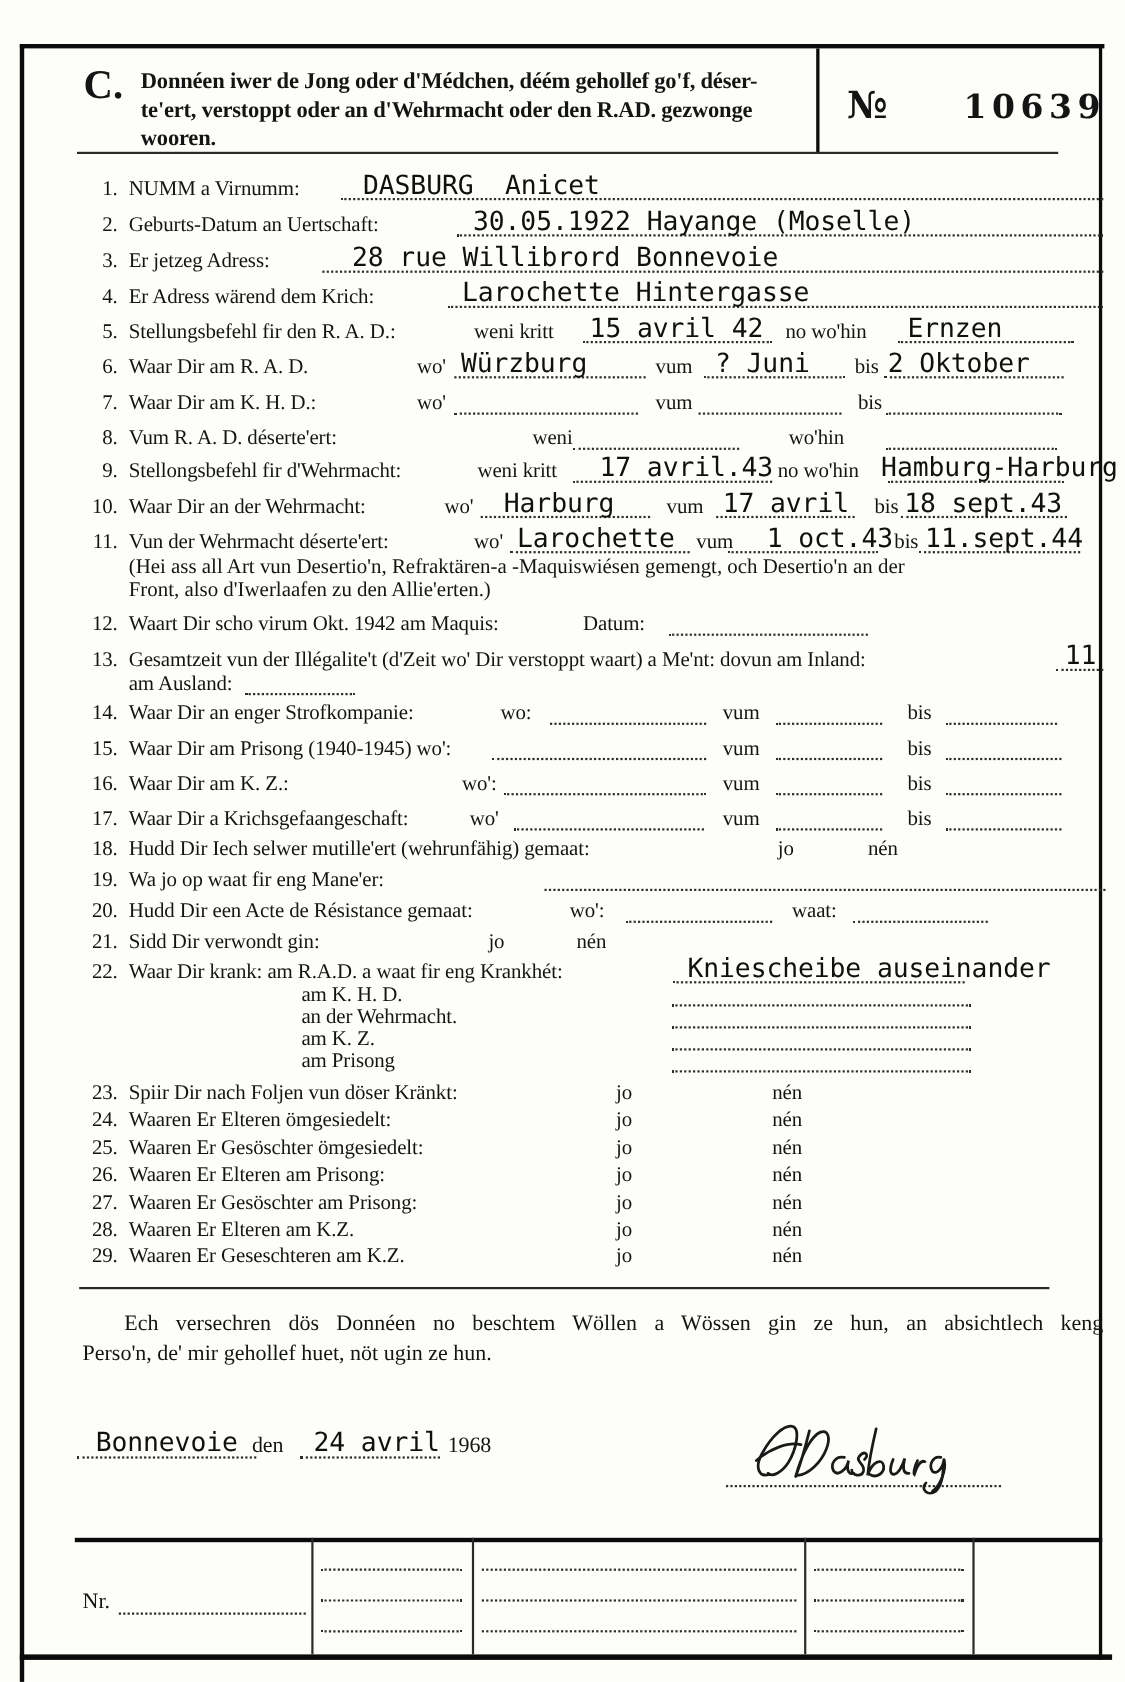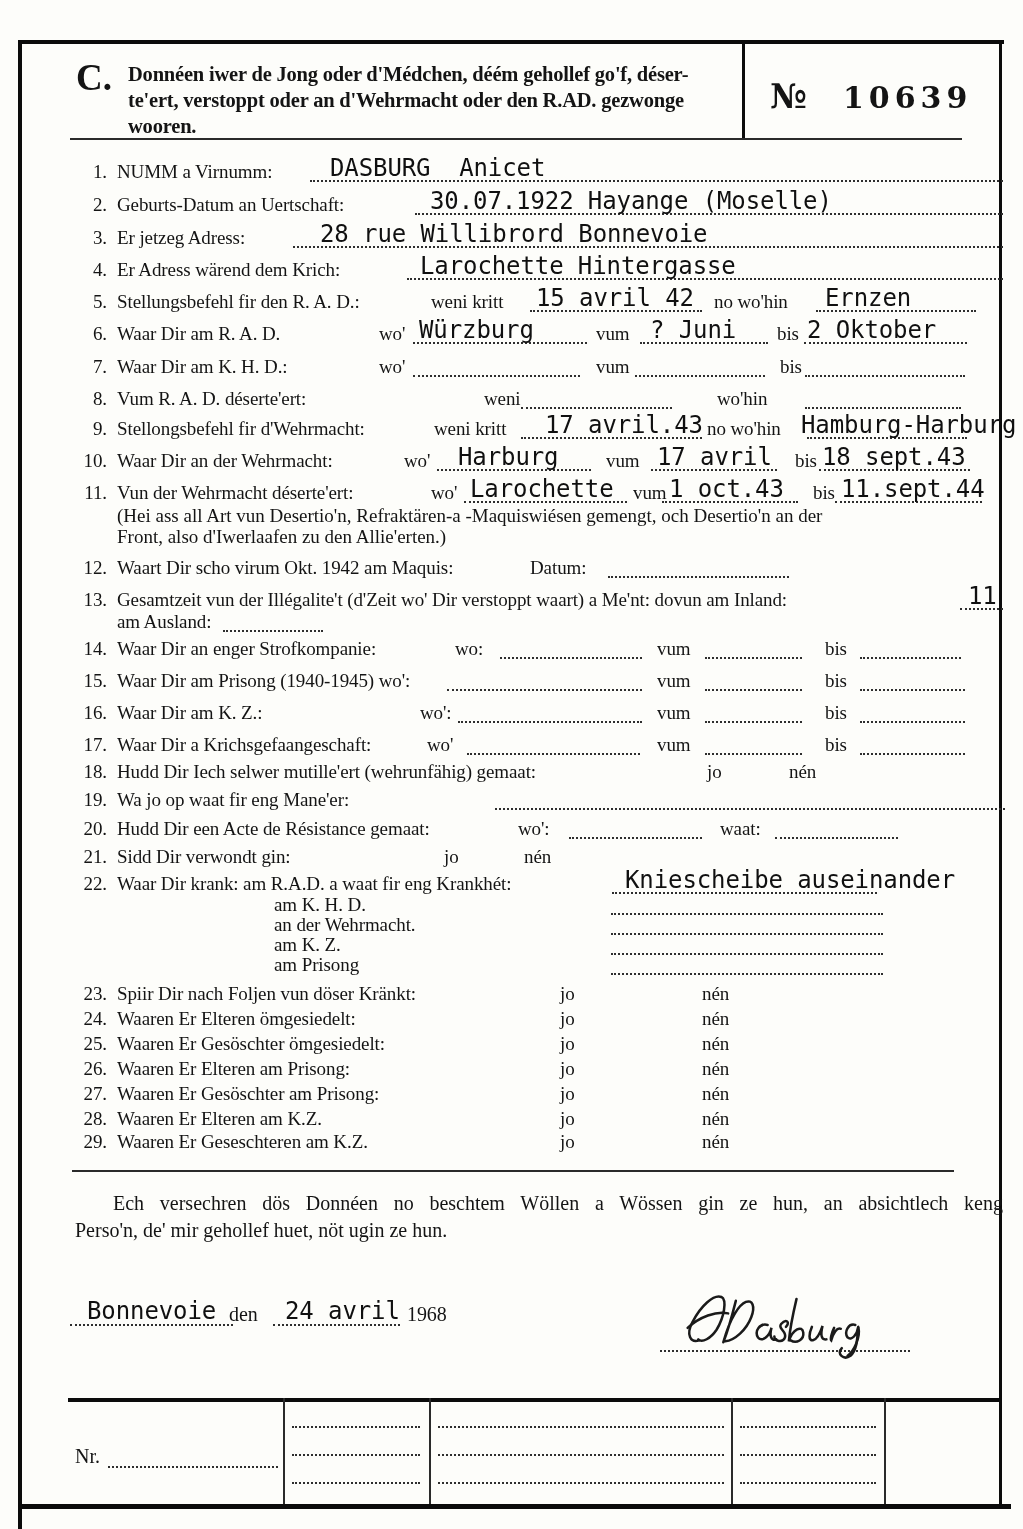--- a/index.html
+++ b/index.html
@@ -4,21 +4,21 @@
 <style>
   html,body{margin:0;padding:0;background:#ffffff;}
   .page{position:relative;width:1023px;height:1529px;background:#fdfdfa;overflow:hidden;color:#141414;}
   .bar{position:absolute;background:#0b0b0b;}
   .thin{position:absolute;background:#2a2a2a;}
   .dot{position:absolute;border-bottom:2px dotted #2e2e2e;height:0;}
   .hdr-letter{position:absolute;left:76px;top:56px;font:700 37px "Liberation Serif",serif;}
   .hdr-text{position:absolute;left:128px;top:61px;width:618px;font:700 20.5px/26px "Liberation Serif",serif;letter-spacing:-0.2px;}
   .hdr-text span{display:block;}
   .no-sign{position:absolute;left:770px;top:76px;font:700 34px "DejaVu Serif",serif;}
-  .no-value{position:absolute;left:843px;top:80px;font:700 30px "DejaVu Serif",serif;letter-spacing:5px;}
+  .no-value{position:absolute;left:876px;top:80px;font:700 30px "DejaVu Serif",serif;letter-spacing:5px;}
   .row{position:absolute;left:75px;width:930px;height:26px;font-family:"Liberation Serif",serif;font-size:19px;letter-spacing:-0.1px;}
   .num{position:absolute;left:0;bottom:3px;width:32px;text-align:right;white-space:nowrap;}
   .lbl{position:absolute;left:42px;bottom:3px;white-space:nowrap;}
   .w{position:absolute;bottom:3px;white-space:nowrap;}
   .fill{position:absolute;bottom:4px;border-bottom:2px dotted #2e2e2e;height:0;}
   .typed{position:absolute;bottom:6px;font-family:"DejaVu Sans Mono",monospace;font-size:24px;line-height:1;white-space:pre;color:#101010;}
   .note{position:absolute;left:117px;width:880px;font:19px/21px "Liberation Serif",serif;white-space:nowrap;}
   .decl{position:absolute;left:75px;top:1190px;width:928px;font:20px/27px "Liberation Serif",serif;}
   .decl-l1{text-align:justify;text-align-last:justify;text-indent:38px;}
   .sig-svg{position:absolute;left:678px;top:1284px;width:212px;height:78px;}
@@ -48,21 +48,21 @@
     <span class="num">1.</span>
     <span class="lbl">NUMM a Virnumm:</span>
     <span class="fill" style="left:235px;width:693px;"></span>
     <span class="typed" style="left:255px;">DASBURG  Anicet</span>
   </div>
 
   <div class="row" style="top:193px;">
     <span class="num">2.</span>
     <span class="lbl">Geburts-Datum an Uertschaft:</span>
     <span class="fill" style="left:340px;width:588px;"></span>
-    <span class="typed" style="left:355px;">30.07.1922 Hayange (Moselle)</span>
+    <span class="typed" style="left:355px;">30.05.1922 Hayange (Moselle)</span>
   </div>
 
   <div class="row" style="top:226px;">
     <span class="num">3.</span>
     <span class="lbl">Er jetzeg Adress:</span>
     <span class="fill" style="left:218px;width:710px;"></span>
     <span class="typed" style="left:245px;">28 rue Willibrord Bonnevoie</span>
   </div>
 
   <div class="row" style="top:258px;">
@@ -143,21 +143,21 @@
   </div>
 
   <div class="row" style="top:481px;">
     <span class="num">11.</span>
     <span class="lbl">Vun der Wehrmacht déserte'ert:</span>
     <span class="w" style="left:356px;">wo'</span>
     <span class="fill" style="left:389px;width:163px;"></span>
     <span class="typed" style="left:395px;">Larochette</span>
     <span class="w" style="left:558px;">vum</span>
     <span class="fill" style="left:587px;width:136px;"></span>
-    <span class="typed" style="left:594px;">1 oct.43</span>
+    <span class="typed" style="left:622px;">1 oct.43</span>
     <span class="w" style="left:738px;">bis</span>
     <span class="fill" style="left:760px;width:147px;"></span>
     <span class="typed" style="left:766px;">11.sept.44</span>
   </div>
   <div class="note" style="top:505px;">(Hei ass all Art vun Desertio'n, Refraktären-a -Maquiswiésen gemengt, och Desertio'n an der</div>
   <div class="note" style="top:526px;">Front, also d'Iwerlaafen zu den Allie'erten.)</div>
 
   <div class="row" style="top:556px;">
     <span class="num">12.</span>
     <span class="lbl">Waart Dir scho virum Okt. 1942 am Maquis:</span>

